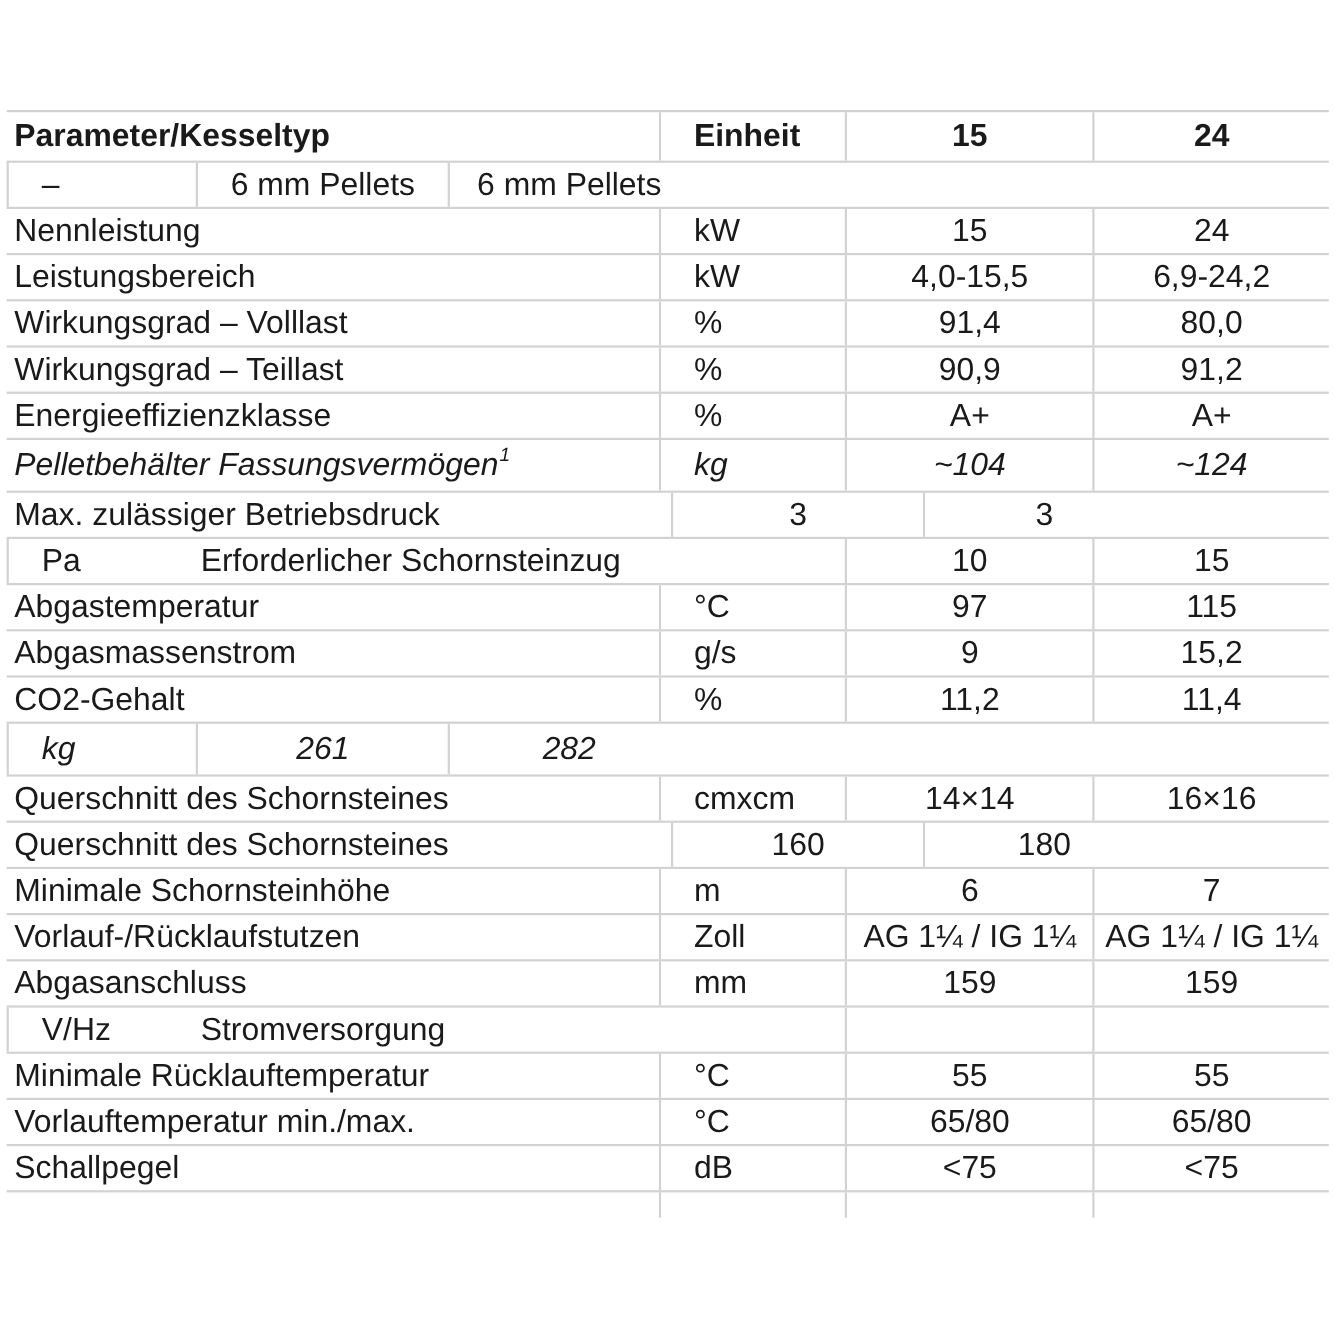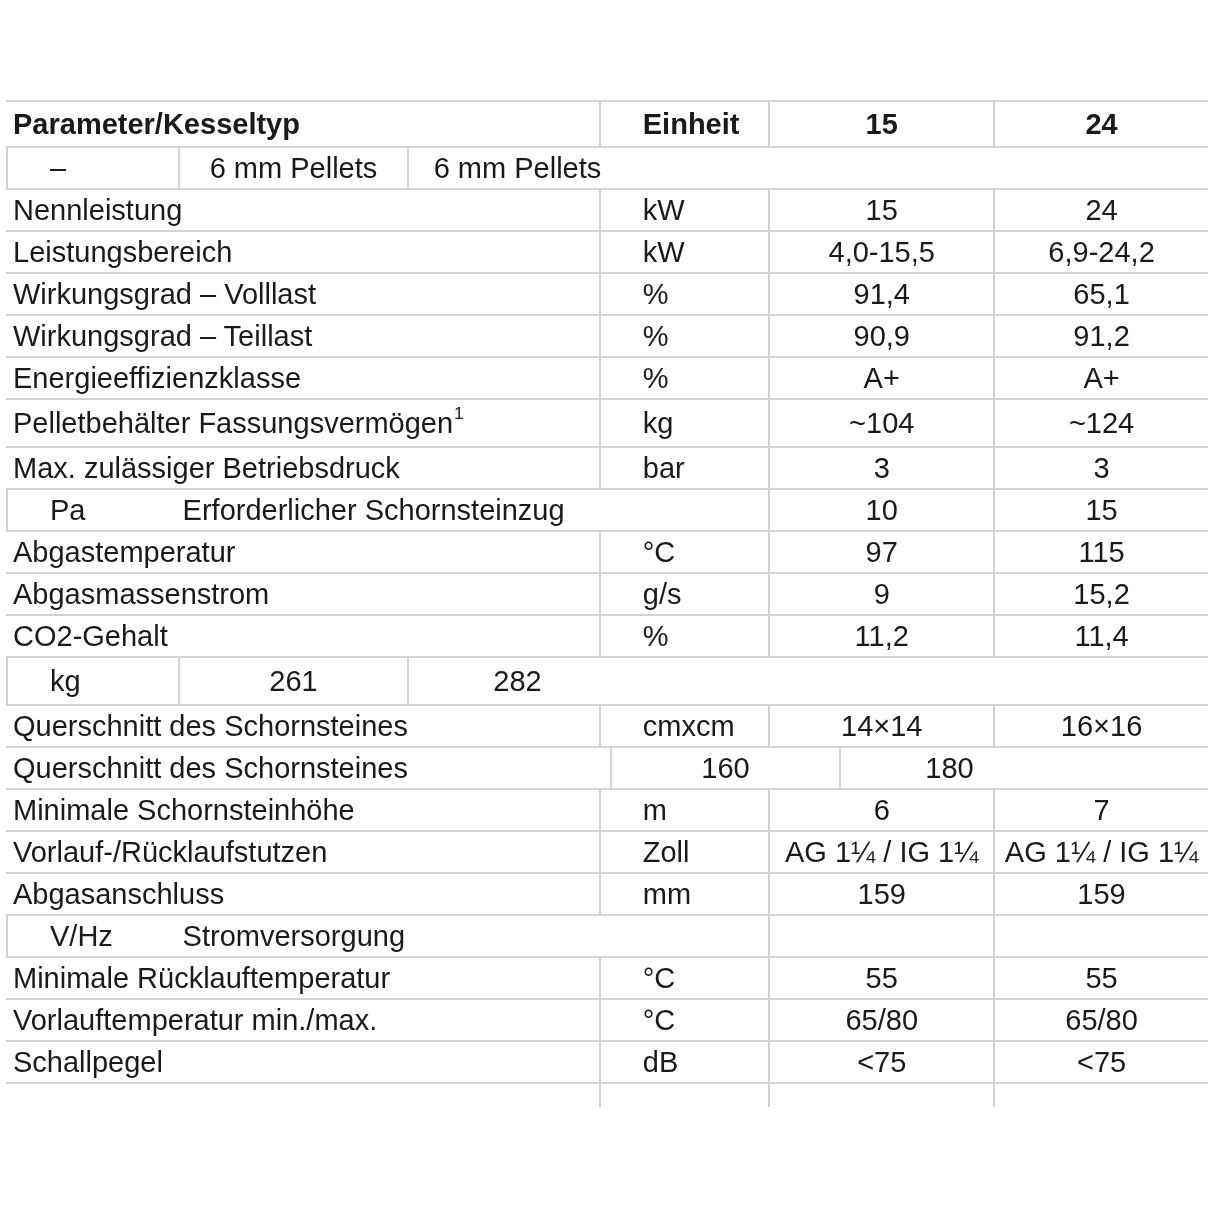--- a/index.html
+++ b/index.html
@@ -33,39 +33,39 @@
   .row {
     display: flex;
     align-items: center;
     height: 42px;
     border-bottom: 2px solid var(--grid);
   }
   .row.header {
     height: 46px;
     font-weight: bold;
   }
-  .row.tall { height: 48px; }
+  .row.tall { height: 48px; font-style: italic; }
   .row.stub {
     height: 23px;
     border-bottom: none;
   }
   .cell {
     height: 100%;
     display: flex;
     align-items: center;
     white-space: nowrap;
     overflow: hidden;
   }
   .cell.param {
     width: 604px;
     padding-left: 7px;
   }
   .cell.unit {
     width: 172px;
-    padding-left: 42px;
+    padding-left: 30px;
     border-left: 2px solid var(--grid);
   }
   .cell.v15 {
     width: 229px;
     justify-content: center;
     border-left: 2px solid var(--grid);
   }
   .cell.v24 {
     width: 219px;
     justify-content: center;
@@ -113,21 +113,21 @@
           <div class="cell unit">kW</div>
           <div class="cell v15">4,0-15,5</div>
           <div class="cell v24">6,9-24,2</div>
         </div>
         <div class="row">
           <div class="cell param">
             <span>Wirkungsgrad – Volllast</span>
           </div>
           <div class="cell unit">%</div>
           <div class="cell v15">91,4</div>
-          <div class="cell v24">65,1</div>
+          <div class="cell v24">80,0</div>
         </div>
         <div class="row">
           <div class="cell param">
             <span>Wirkungsgrad – Teillast</span>
           </div>
           <div class="cell unit">%</div>
           <div class="cell v15">90,9</div>
           <div class="cell v24">91,2</div>
         </div>
         <div class="row">
@@ -144,21 +144,20 @@
             <sup>1</sup>
           </div>
           <div class="cell unit">kg</div>
           <div class="cell v15">~104</div>
           <div class="cell v24">~124</div>
         </div>
         <div class="row">
           <div class="cell param">
             <span>Max. zulässiger Betriebsdruck</span>
           </div>
-          <div class="cell unit">bar</div>
           <div class="cell v15">3</div>
           <div class="cell v24">3</div>
         </div>
         <div class="row">
           <div class="cell unit">Pa</div>
           <div class="cell param">
             <span>Erforderlicher Schornsteinzug</span>
           </div>
           <div class="cell v15">10</div>
           <div class="cell v24">15</div>

